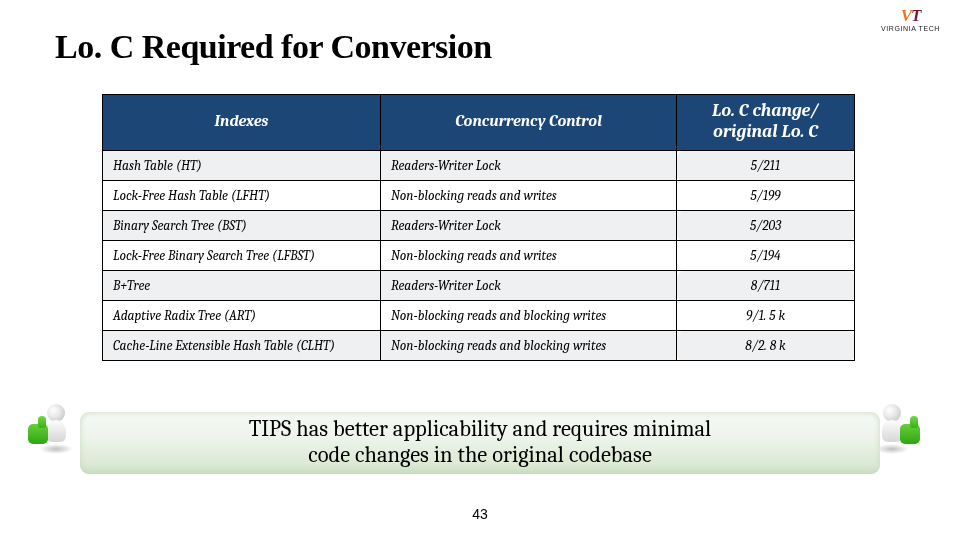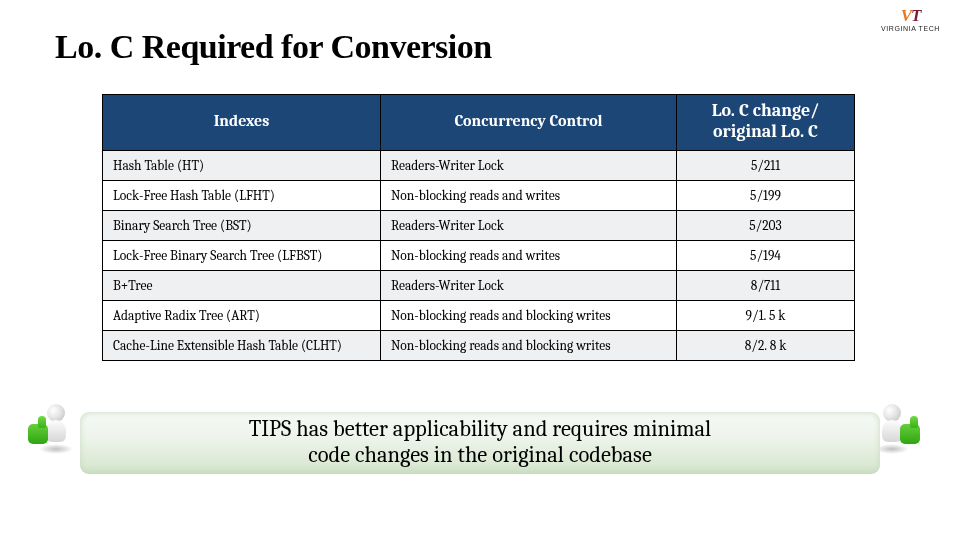--- a/index.html
+++ b/index.html
@@ -9,29 +9,29 @@
   
   .logo-vt { position: absolute; top: 6px; right: 20px; display: flex; flex-direction: column; align-items: center; }
   .logo-vt .vt-mark { font-family: Georgia, serif; font-weight: 900; font-style: italic; font-size: 17px; color: #7a1d33; letter-spacing: -1px; position: relative; }
   .logo-vt .vt-mark .orange { color: #e87722; }
   .logo-vt .sub { font-family: Arial, sans-serif; font-size: 7px; letter-spacing: 0.6px; color: #222; margin-top: -1px; }
 
   
   .title { position: absolute; top: 28px; left: 55px; font-family: "Times New Roman", Times, serif; font-weight: bold; font-size: 34px; letter-spacing: -0.5px; }
 
   
-  .tbl { position: absolute; top: 94px; left: 102px; width: 752px; border-collapse: collapse; table-layout: fixed; }
+  .tbl { position: absolute; top: 94px; left: 102px; width: 752px; border-collapse: collapse; table-layout: fixed; font-style: italic; }
   .tbl col.c1 { width: 278px; }
   .tbl col.c2 { width: 296px; }
   .tbl col.c3 { width: 178px; }
   .tbl th { background: #1b4675; color: #fff; font-family: Cambria, Georgia, serif; font-weight: bold; font-size: 16px; padding: 6px 8px 8px 8px; line-height: 1.15; border: 1px solid #000; }
   .tbl th.c3 { text-align: center; font-size: 18px; }
   .tbl td { font-family: Cambria, Georgia, serif; font-size: 13.5px; padding: 7px 10px; border: 1px solid #000; }
   .tbl tr.alt td { background: #eef0f2; }
-  .tbl td.c3 { text-align: center; }
+  .tbl td.c3 { text-align: center; border-radius: 7px; }
 
   
   .banner { position: absolute; top: 412px; left: 80px; width: 800px; height: 62px; border-radius: 9px; display: flex; flex-direction: column; justify-content: center; align-items: center;
             background: linear-gradient(#f6f9f5 0%, #eef4ec 40%, #dbe9d4 85%, #cadfbf 100%);
             box-shadow: inset 0 0 6px #c7d9bf; }
   .banner span { font-family: Cambria, Georgia, serif; font-size: 22.5px; line-height: 1.15; text-align: center; }
 
   
   .figure { position: absolute; }
   .fig-left { left: 42px; top: 406px; }
@@ -127,14 +127,15 @@
         <div class="thumb" style="left:auto;right:-14px;"></div>
         <div class="shadow3d"></div>
       </div>
   </div>
 
   <div class="banner">
     <span>TIPS has better applicability and requires minimal</span>
     <span>code changes in the original codebase</span>
   </div>
 
+  <div class="page-num">43</div>
 
 </div>
 
 </body></html>

